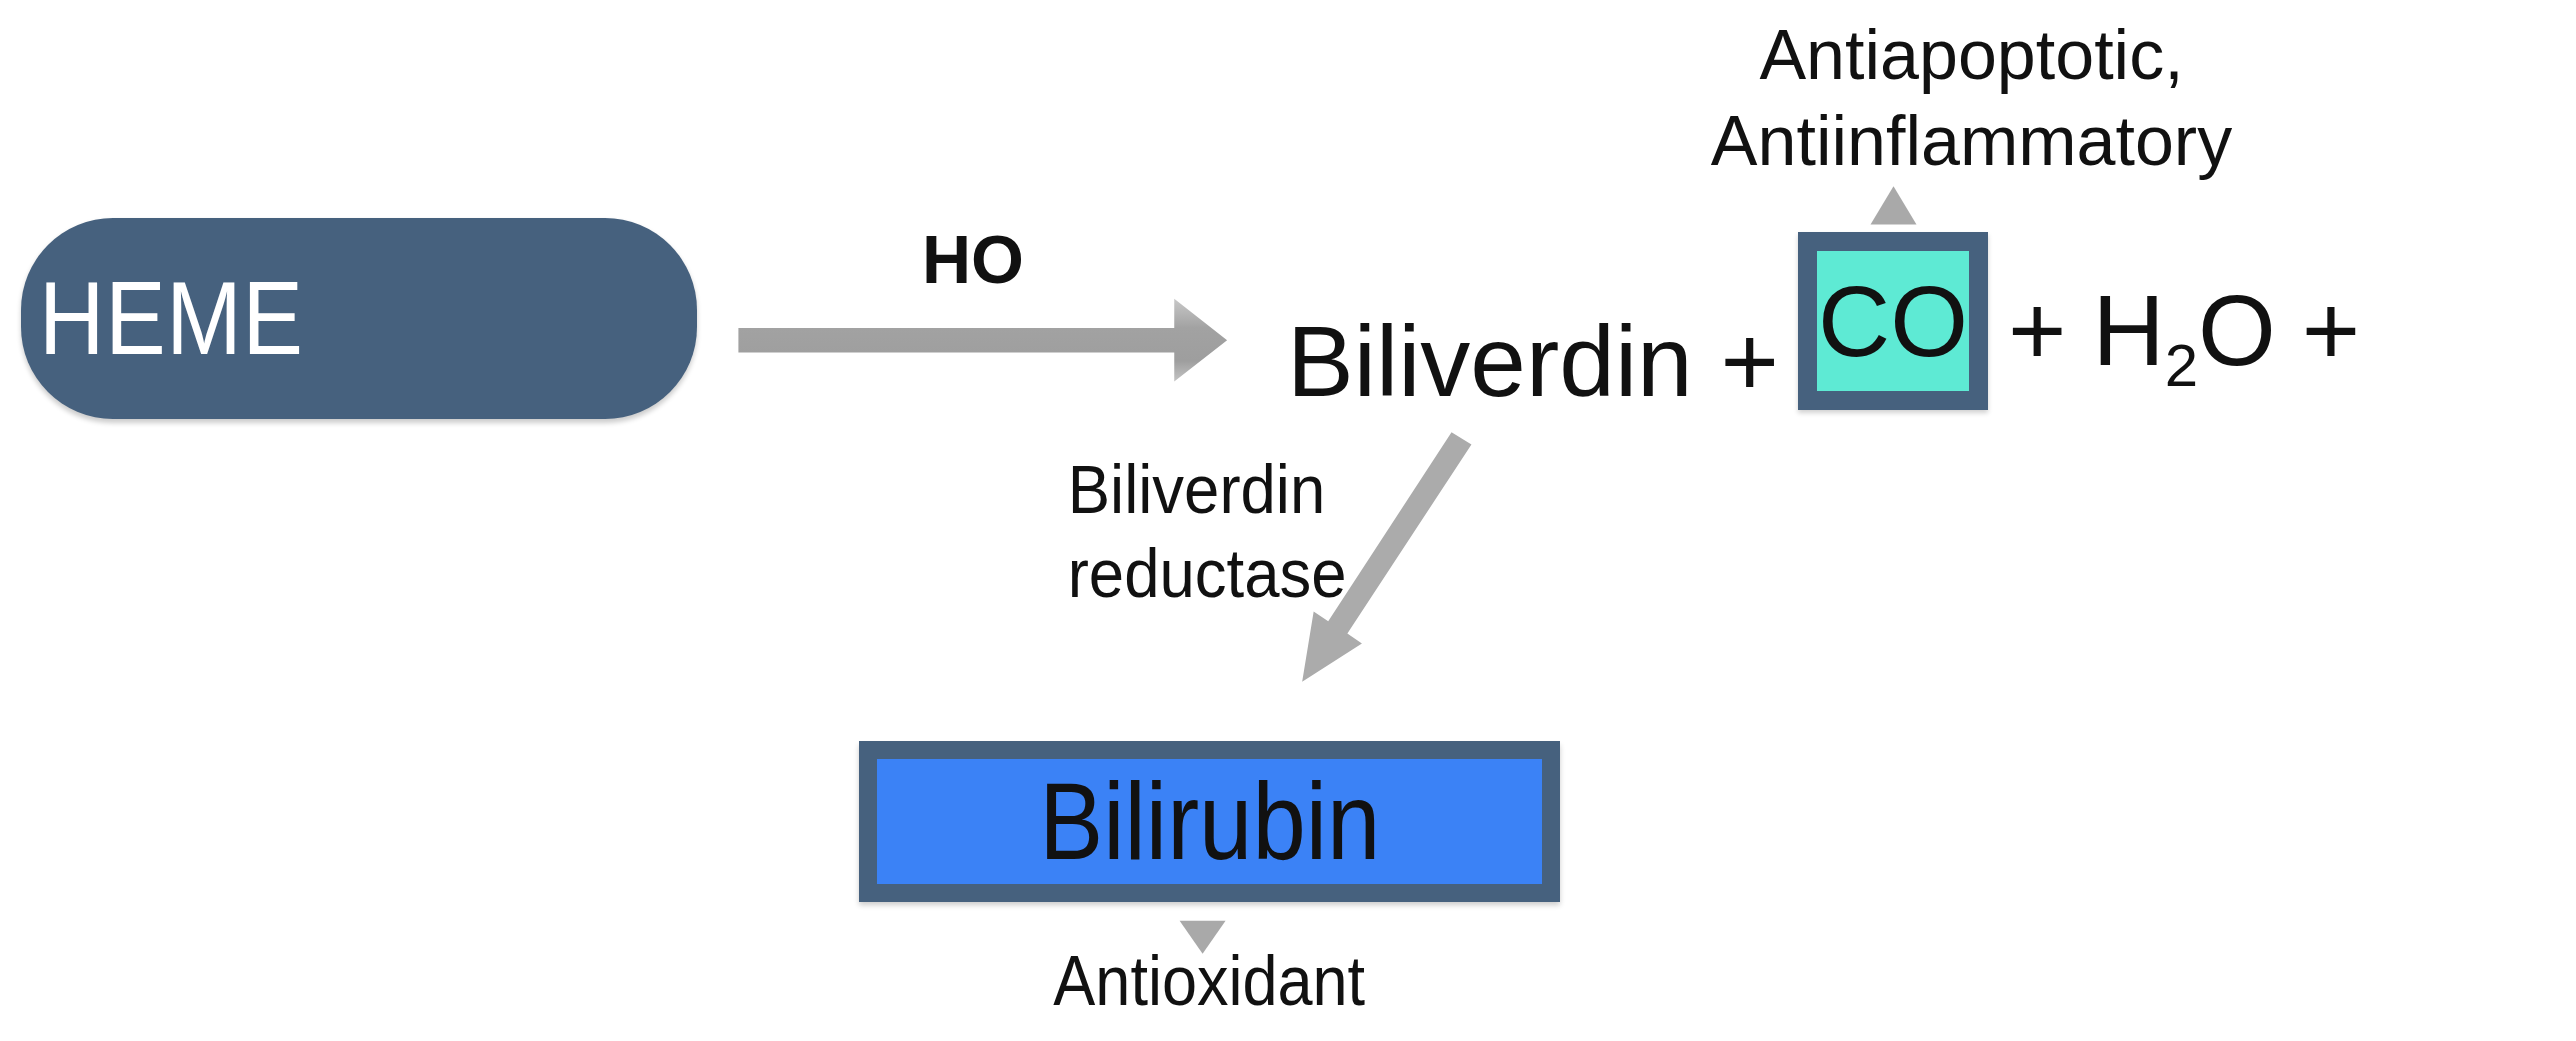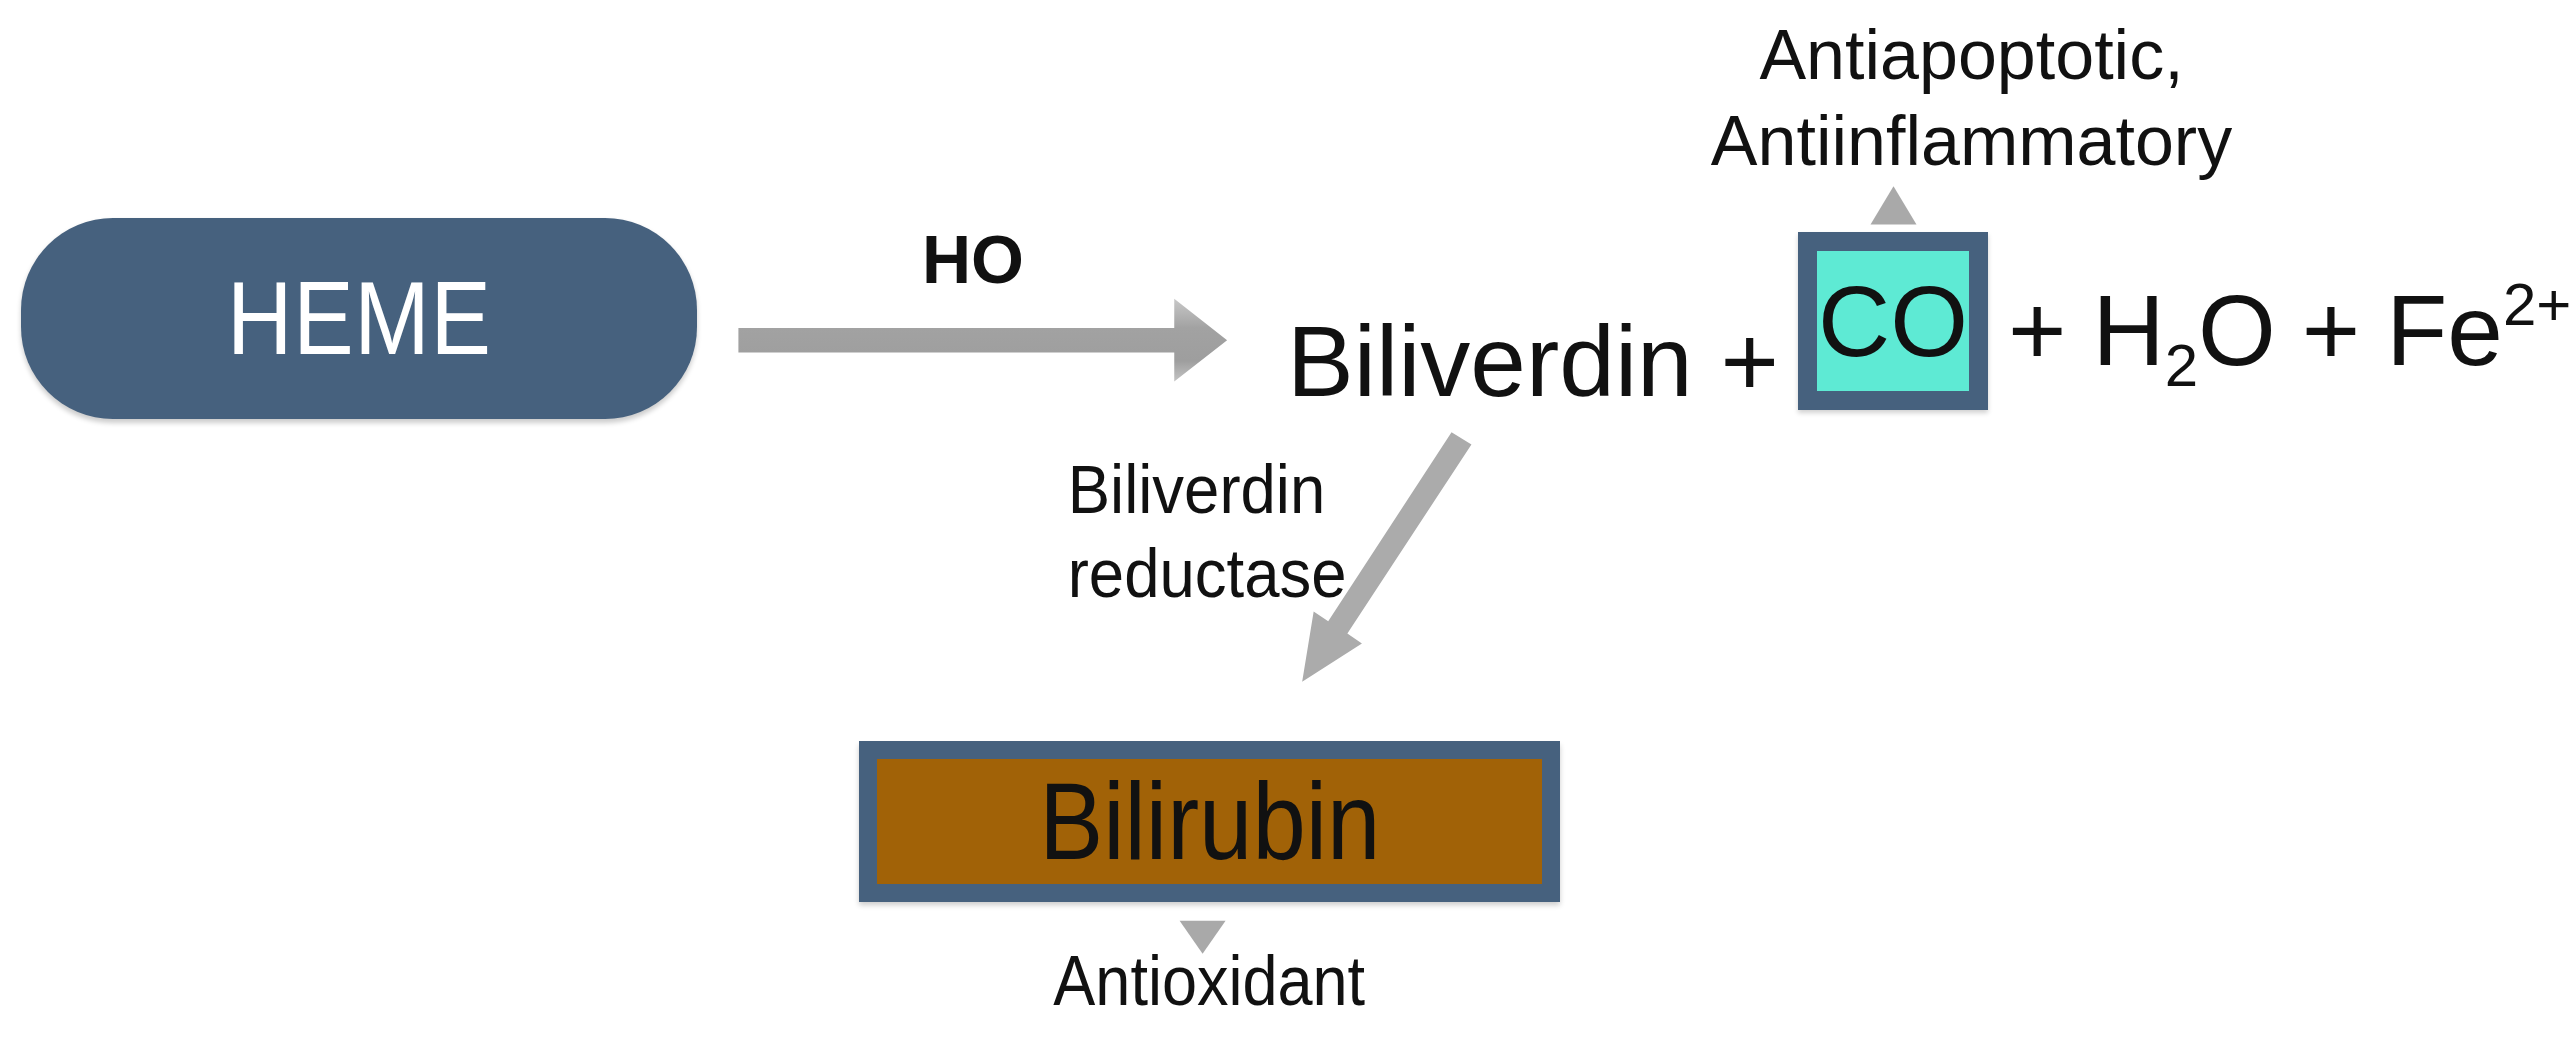--- a/index.html
+++ b/index.html
@@ -20,21 +20,21 @@
   .arrow-flat  { fill: #ABABAB; }
   .tri         { fill: #A9A9A9; }
 
   
   .heme-pill {
     position: absolute;
     left: 21.4px; top: 218px;
     width: 676px; height: 201px;
     background: var(--slate, #46617E);
     border-radius: 92px;
-    display: flex; align-items: center; justify-content: center;
+    display: flex; align-items: center; justify-content: flex-start;
     box-shadow: 0 3.8px 5.4px rgba(0,0,0,0.20);
   }
   .heme-text {
     color: var(--pillText, #ffffff);
     font-size: 103px;
     line-height: 1;
     transform: scaleX(0.88);
     letter-spacing: 0.8px;
   }
 
@@ -104,21 +104,21 @@
   }
   .antioxidant-label .inner { display: inline-block; transform: scaleX(0.90); }
 
   
   .bilirubin-box {
     position: absolute;
     left: 859px; top: 741px;
     width: 701px; height: 161px;
     box-sizing: border-box;
     border: 18.4px solid var(--slate, #46617E);
-    background: #a16207;
+    background: #3b82f6;
     display: flex; align-items: center; justify-content: center;
     box-shadow: 0 3.8px 5.4px rgba(0,0,0,0.20);
   }
   .bilirubin-text {
     font-size: 109px;
     line-height: 1;
     transform: scaleX(0.88);
   }
 </style>
 </head>
@@ -154,21 +154,20 @@
   <div class="formula-text formula-left">Biliverdin +</div>
 
   <div class="co-box">
     <span class="co-text">CO</span>
   </div>
 
   <div class="formula-text formula-right">
     <span>+</span>
     <span class="molecule"><span>H</span><span class="sub">2</span><span>O</span></span>
     <span>+</span>
-    <span class="molecule"><span>Fe</span><span class="sup">2+</span></span>
   </div>
 
   <div class="co-annotation">
     <div>Antiapoptotic,</div>
     <div>Antiinflammatory</div>
   </div>
 
   <div class="reductase-label">
     <div>Biliverdin</div>
     <div>reductase</div>

